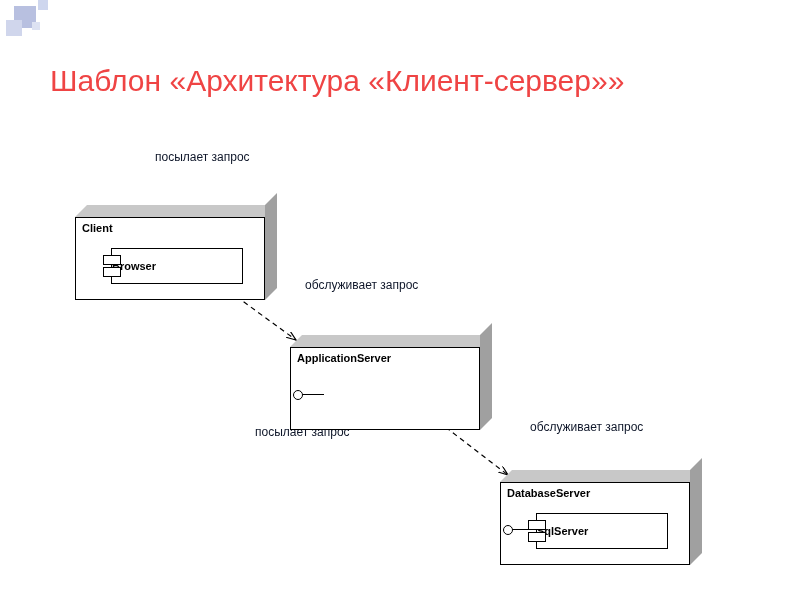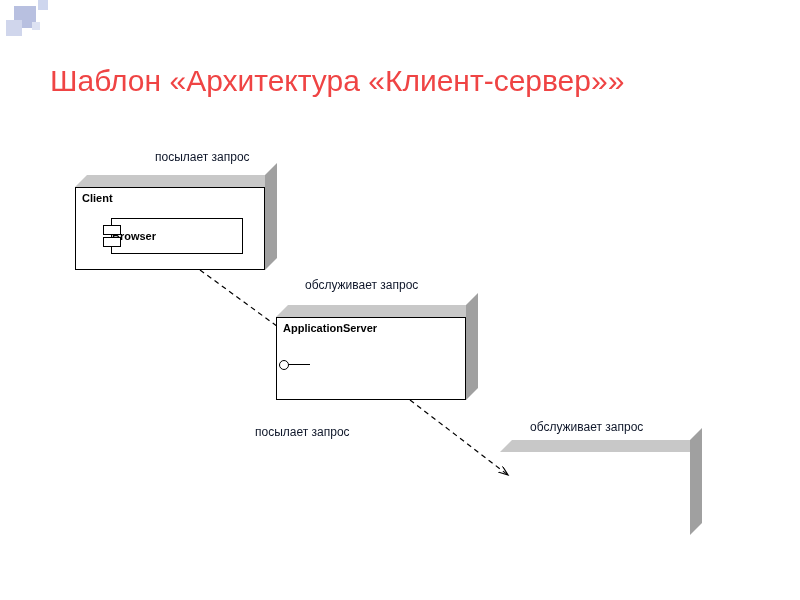--- a/index.html
+++ b/index.html
@@ -38,20 +38,21 @@
   }
   .caption {
     position: absolute;
     font-size: 12px;
     color: #0f172a;
   }
   .node3d {
     position: absolute;
     width: 190px;
     height: 82px;
+    margin-top: 30px;
   }
   .depth-top {
     position: absolute;
     left: 0;
     top: 0;
     width: 190px;
     height: 12px;
     background: #c8c8c8;
     transform: skewX(-45deg);
     transform-origin: bottom left;
@@ -151,29 +152,39 @@
     <div class="face">
       <div class="node-title">Client</div>
       <div class="component">
         <span>Browser</span>
         <div class="comp-tab" style="left:-9px; top:6px;"></div>
         <div class="comp-tab" style="left:-9px; top:18px;"></div>
       </div>
     </div>
   </div>
 
-  <div class="node3d" style="left:276px; top:185px;">
+  <div class="node3d" style="left:290px; top:185px;">
     <div class="depth-top"></div>
     <div class="depth-right"></div>
     <div class="face">
       <div class="node-title">ApplicationServer</div>
 
       <div class="lolli-stick" style="left:10px; top:46px; width:23px; height:1px;"></div>
       <div class="lolli-ball" style="left:2px; top:42px;"></div>
     </div>
   </div>
 
   <div class="node3d" style="left:500px; top:320px;">
     <div class="depth-top"></div>
     <div class="depth-right"></div>
+    <div class="face">
+      <div class="node-title">DatabaseServer</div>
+      <div class="lolli-stick" style="left:10px; top:46px; width:23px; height:1px;"></div>
+      <div class="lolli-ball" style="left:2px; top:42px;"></div>
+      <div class="component">
+        <span>SqlServer</span>
+        <div class="comp-tab" style="left:-9px; top:6px;"></div>
+        <div class="comp-tab" style="left:-9px; top:18px;"></div>
+      </div>
+    </div>
   </div>
 
 </div>
 
 </body></html>

